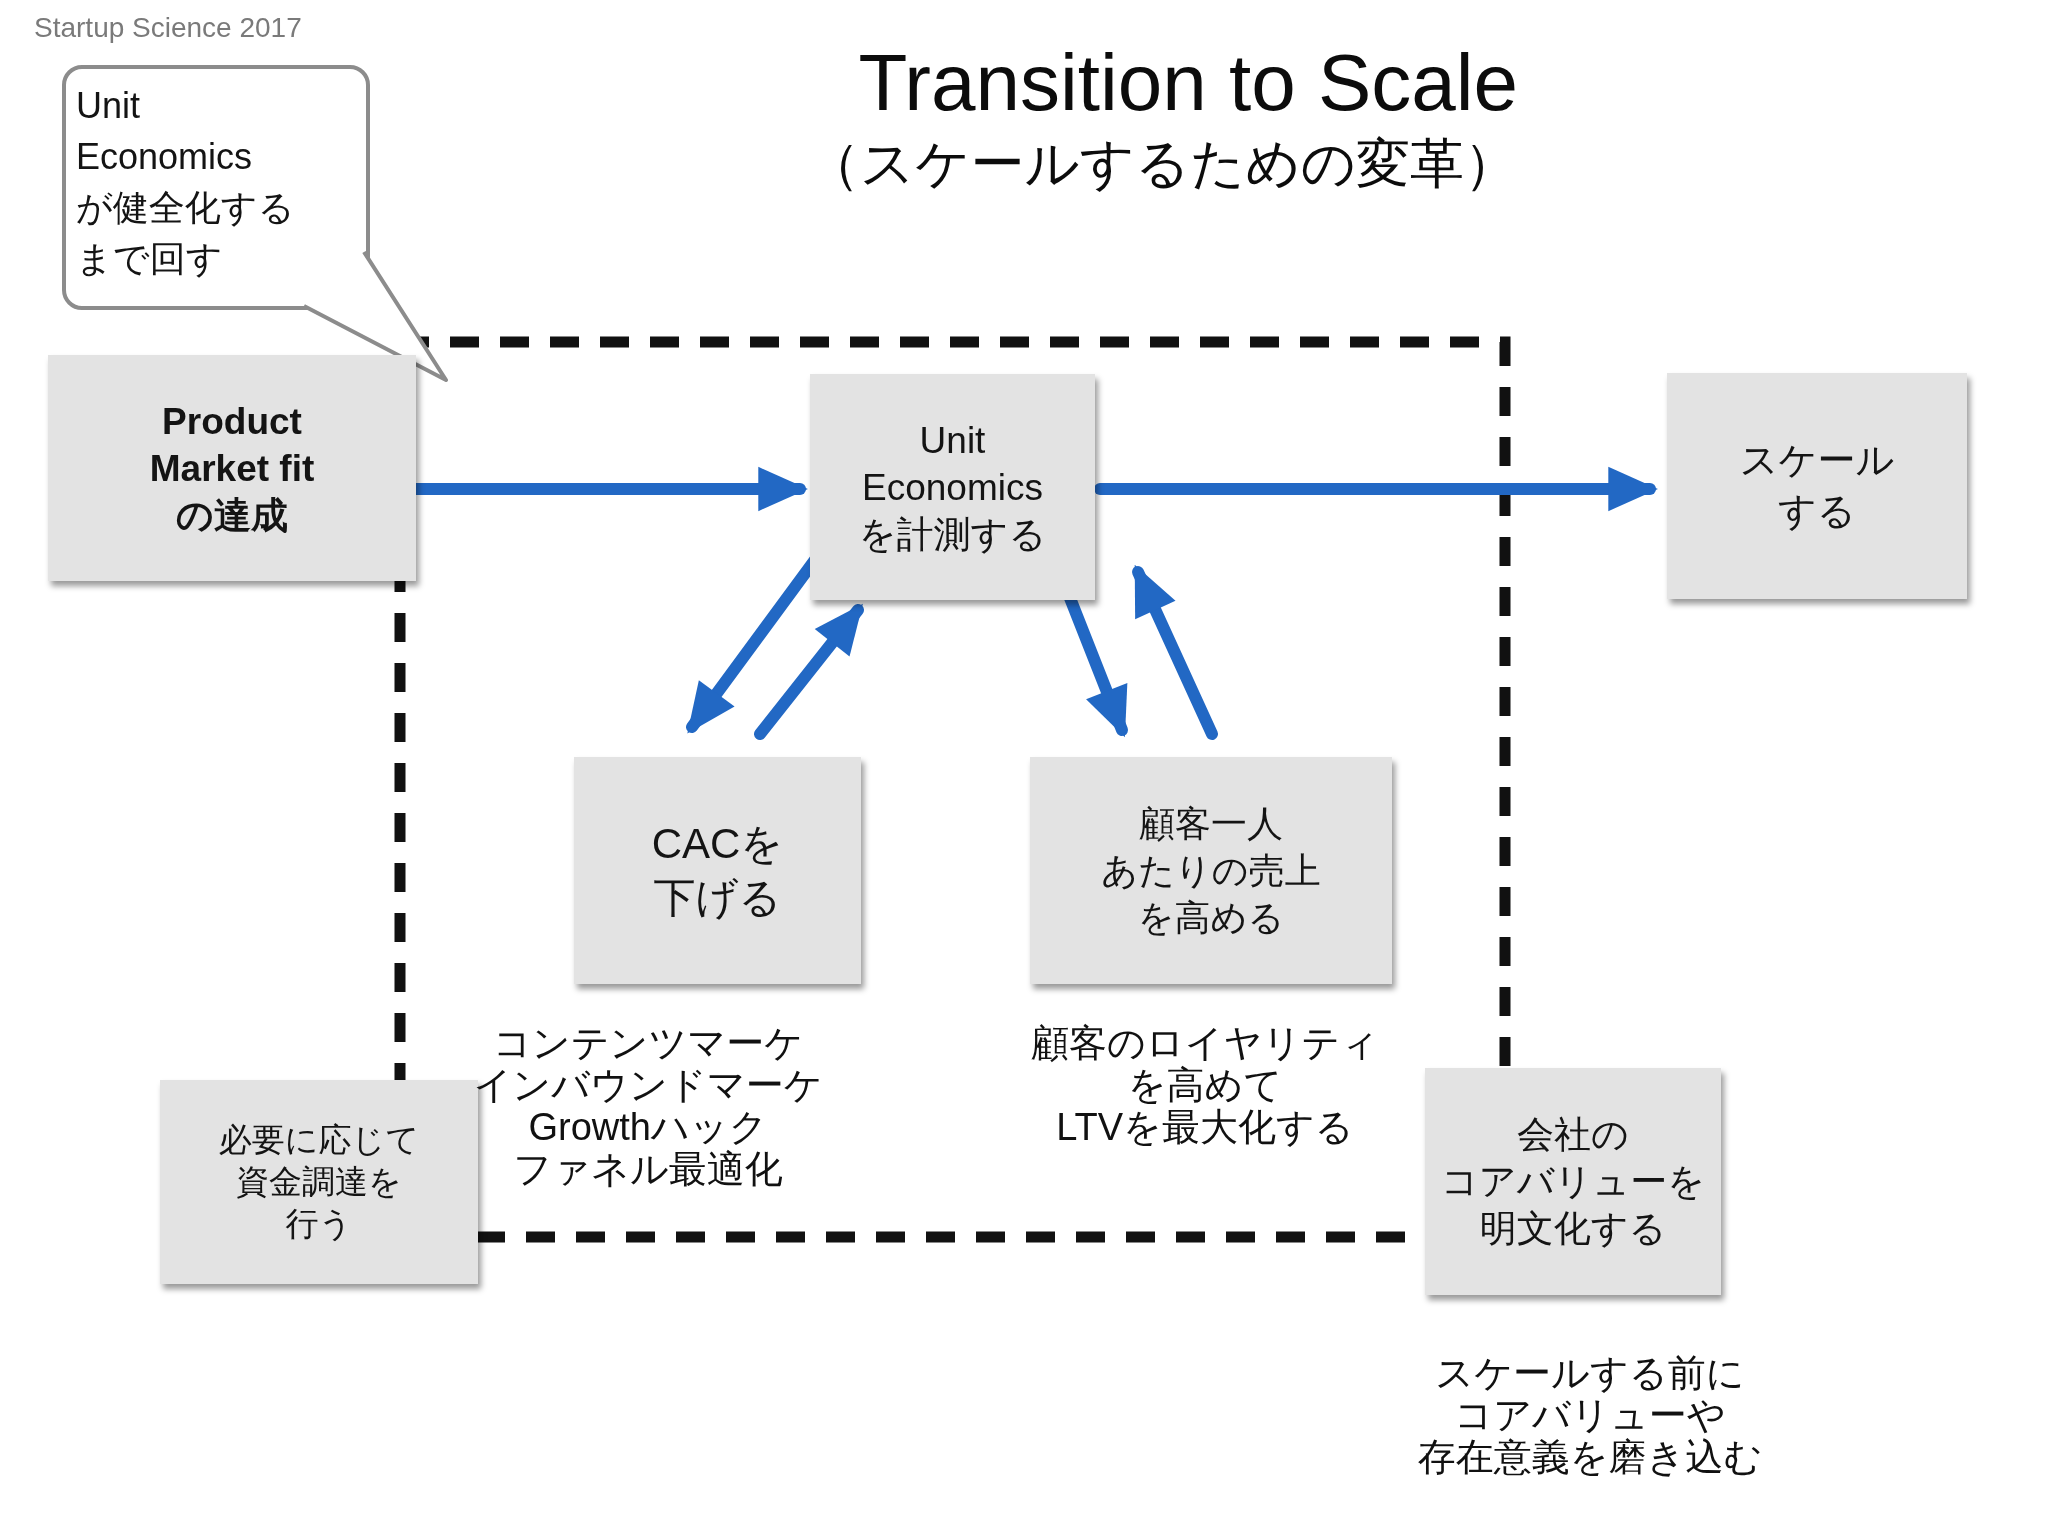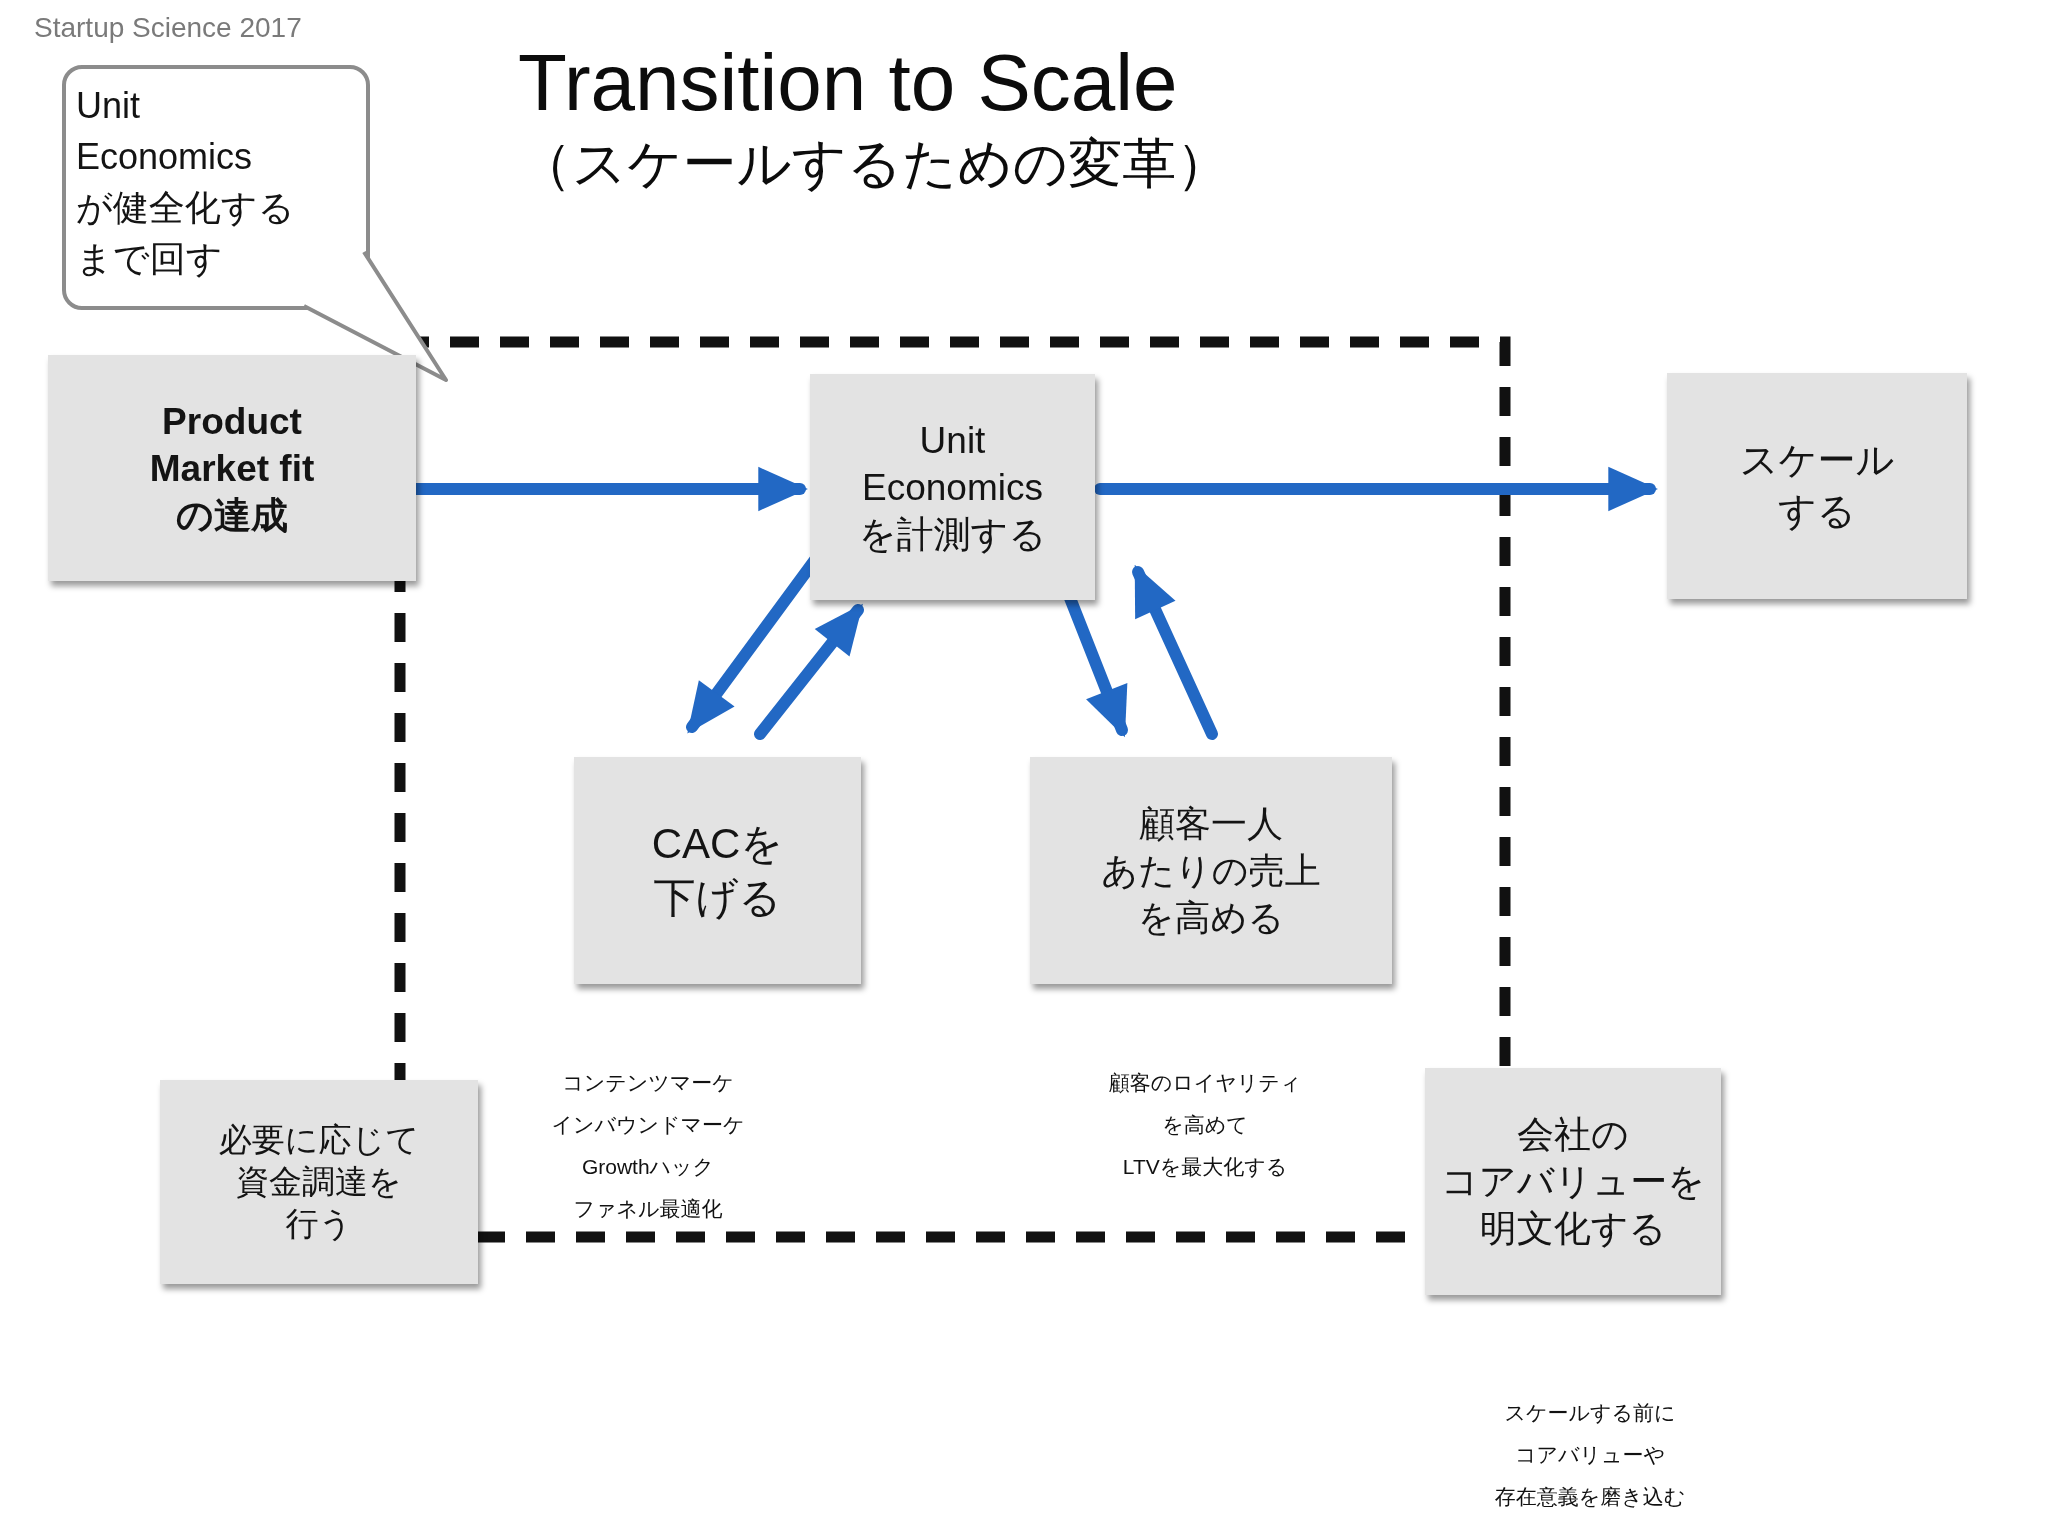--- a/index.html
+++ b/index.html
@@ -12,21 +12,21 @@
     color:#141414;
   }
   #vector-layer{position:absolute;left:0;top:0;z-index:1;}
   .abs{position:absolute;}
   .credit{
     left:34px;top:12px;
     font-size:28px;color:#7a7a7a;z-index:2;
   }
   .title-wrap{
     left:518px;top:40px;width:1000px;
-    text-align:left;z-index:2;
+    text-align:right;z-index:2;
   }
   .title{font-size:80px;line-height:86px;color:#0c0c0c;}
   .subtitle{font-size:54px;line-height:62px;margin-top:6px;color:#0c0c0c;}
   .bubble-text{
     left:76px;top:80px;width:280px;
     font-size:36px;line-height:51px;text-align:left;z-index:3;
   }
   .gbox{
     position:absolute;z-index:2;
     background:#e3e3e3;
@@ -37,21 +37,21 @@
   }
   .box-pmf {left:48px;  top:355px; width:368px;height:226px;font-size:37px;line-height:47px;font-weight:bold;}
   .box-unit{left:810px; top:374px; width:285px;height:226px;font-size:37px;line-height:47px;}
   .box-scale{left:1667px;top:373px;width:300px;height:226px;font-size:38px;line-height:51px;justify-content:center;}
   .box-cac {left:574px; top:757px; width:287px;height:227px;font-size:42px;line-height:54px;}
   .box-rev {left:1030px;top:757px; width:362px;height:227px;font-size:36px;line-height:47px;}
   .box-fund{left:160px; top:1080px;width:318px;height:204px;font-size:33px;line-height:42px;text-align:center;}
   .box-core{left:1425px;top:1068px;width:296px;height:227px;font-size:37px;line-height:47px;}
   .note{
     position:absolute;z-index:2;
-    text-align:center;font-size:21px;line-height:42px;color:#111111;margin-top:40px;
+    text-align:center;font-size:38px;line-height:42px;color:#111111;
   }
   .note-cac {left:448px; top:1022px;width:400px;}
   .note-ltv {left:1005px;top:1022px;width:400px;}
   .note-core{left:1370px;top:1352px;width:440px;}
 </style>
 </head>
 <body>
 
 <div id="slide">
 

